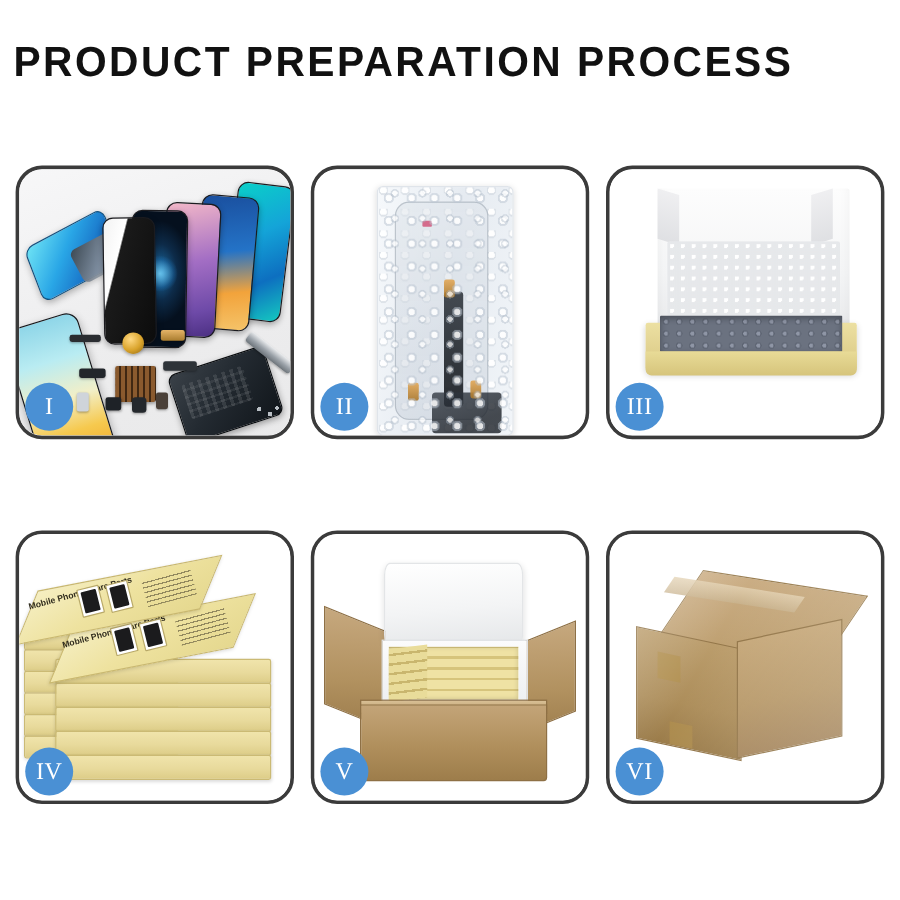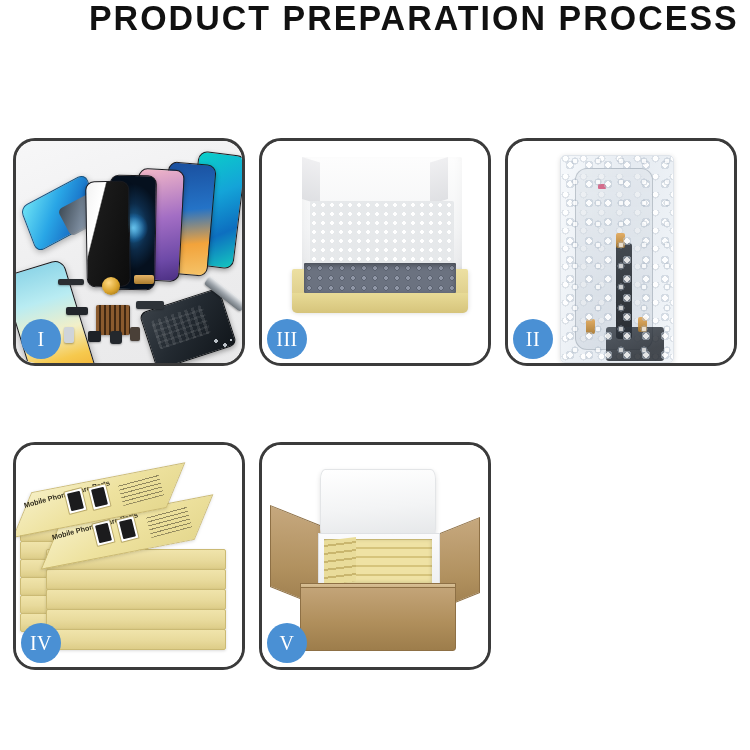--- a/index.html
+++ b/index.html
@@ -11,21 +11,22 @@
     width: 750px;
     height: 750px;
     font-family: "Liberation Sans", sans-serif;
     overflow: hidden;
     position: relative;
   }
 
   
   .header {
     width: 100%;
-    text-align: right;
+    padding-top: 34px;
+    text-align: left;
   }
   .page-title {
     font-family: "Liberation Sans", sans-serif;
     font-size: 35px;
     font-weight: 700;
     letter-spacing: 2.1px;
     color: #111111;
     line-height: 1.05;
     transform: scaleX(0.97);
     white-space: nowrap;
@@ -451,51 +452,51 @@
       <div class="chip" style="left:72px;top:190px;width:13px;height:11px;background:#1e2227;"></div>
       <div class="chip" style="left:94px;top:190px;width:12px;height:13px;background:#24282d;border-radius:3px;"></div>
       <div class="chip" style="left:114px;top:186px;width:10px;height:14px;background:#4a4038;"></div>
       <div class="tweezer"></div>
       <div class="screws"></div>
     </div>
     <div class="badge">I</div>
   </div>
 
   <div class="panel">
-    <div class="panel-inner p3">
-      <div class="box3-lid"></div>
-      <div class="box3-lid-flapL"></div>
-      <div class="box3-lid-flapR"></div>
-      <div class="box3-foam"></div>
-      <div class="box3-tray"></div>
-      <div class="box3-tray-inner"></div>
-      <div class="box3-tray-front"></div>
-    </div>
-    <div class="badge">III</div>
-  </div>
-
-  <div class="panel">
     <div class="panel-inner p2">
       <div class="bubble-bag">
         <div class="scr-inside">
           <div class="red-dot"></div>
           <div class="flex-cable"></div>
           <div class="flex-cable2"></div>
           <div class="conn-gold" style="left:40px;top:64px;"></div>
           <div class="conn-gold" style="left:10px;top:150px;"></div>
           <div class="conn-gold" style="left:62px;top:148px;"></div>
         </div>
         <div class="bubble-tex"></div>
         <div class="bubble-tex2"></div>
       </div>
     </div>
     <div class="badge">II</div>
   </div>
 
   <div class="panel">
+    <div class="panel-inner p3">
+      <div class="box3-lid"></div>
+      <div class="box3-lid-flapL"></div>
+      <div class="box3-lid-flapR"></div>
+      <div class="box3-foam"></div>
+      <div class="box3-tray"></div>
+      <div class="box3-tray-inner"></div>
+      <div class="box3-tray-front"></div>
+    </div>
+    <div class="badge">III</div>
+  </div>
+
+  <div class="panel">
     <div class="panel-inner p4">
 
       <div class="stack-box" style="left:4px;top:78px;width:126px;height:17px;"></div>
       <div class="stack-box" style="left:4px;top:96px;width:126px;height:17px;"></div>
       <div class="stack-box" style="left:4px;top:114px;width:126px;height:17px;"></div>
       <div class="stack-box" style="left:4px;top:132px;width:126px;height:17px;"></div>
       <div class="stack-box" style="left:4px;top:150px;width:126px;height:17px;"></div>
       <div class="stack-box" style="left:4px;top:168px;width:126px;height:17px;"></div>
 
       <div class="stack-box" style="left:30px;top:104px;width:178px;height:19px;"></div>
@@ -534,14 +535,26 @@
       <div class="v-foam-lid"></div>
       <div class="v-foam-box"></div>
       <div class="v-yellow-rows"></div>
       <div class="v-yellow-rows2"></div>
       <div class="v-carton-rim"></div>
       <div class="v-carton-front"></div>
     </div>
     <div class="badge">V</div>
   </div>
 
+  <div class="panel">
+    <div class="panel-inner p6">
+      <div class="c6-top"></div>
+      <div class="c6-tape"></div>
+      <div class="c6-left"></div>
+      <div class="c6-right"></div>
+      <div class="c6-label"></div>
+      <div class="c6-label2"></div>
+      <div class="c6-wrap"></div>
+    </div>
+    <div class="badge">VI</div>
+  </div>
 
 </div>
 
 </body></html>

